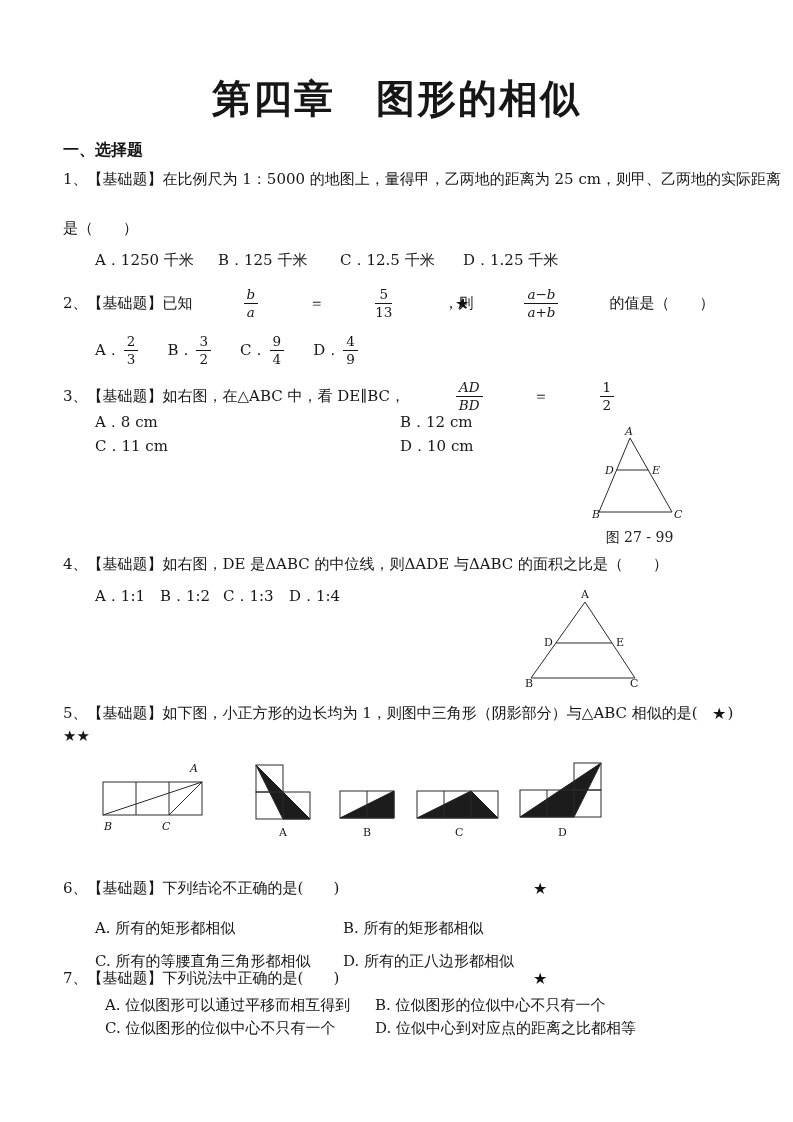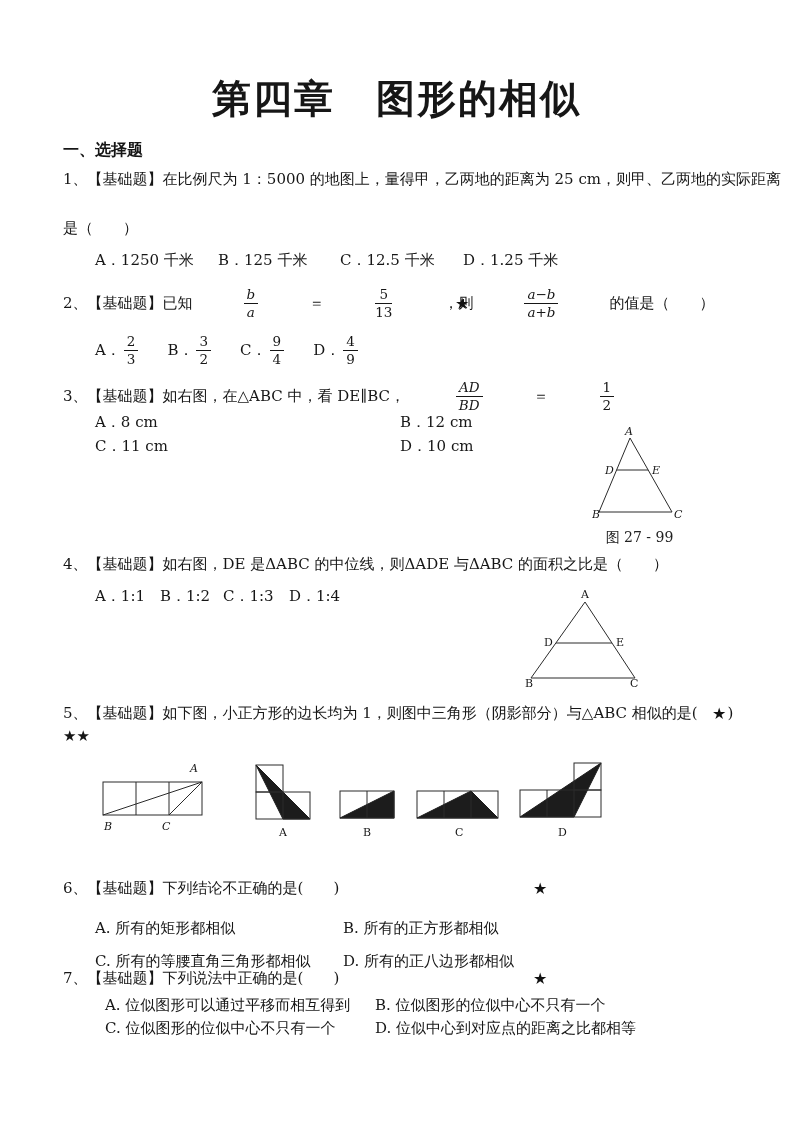--- a/index.html
+++ b/index.html
@@ -219,21 +219,21 @@
       <text class="svglabel-u" x="42" y="76">D</text>
     </svg>
   </div>
 
   <div class="abs tline" style="top:879px;">
     <span>6、【基础题】下列结论不正确的是(　　)</span>
     <span class="star" style="left:470px; top:0;">★</span>
   </div>
   <div class="abs optrow" style="top:919px;">
     <span style="left:32px;">A. 所有的矩形都相似</span>
-    <span style="left:280px;">B. 所有的正方形都相似</span>
+    <span style="left:280px;">B. 所有的矩形都相似</span>
   </div>
   <div class="abs optrow" style="top:952px;">
     <span style="left:32px;">C. 所有的等腰直角三角形都相似</span>
     <span style="left:280px;">D. 所有的正八边形都相似</span>
   </div>
 
   <div class="abs tline" style="top:969px;">
     <span>7、【基础题】下列说法中正确的是(　　)</span>
     <span class="star" style="left:470px; top:0;">★</span>
   </div>

